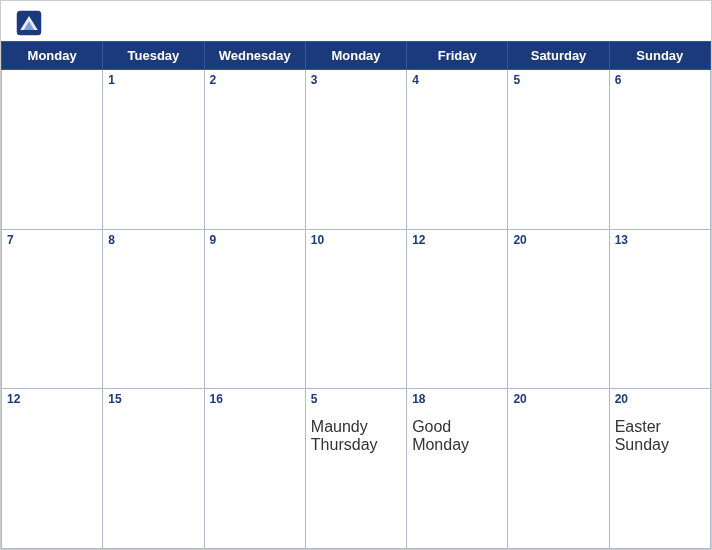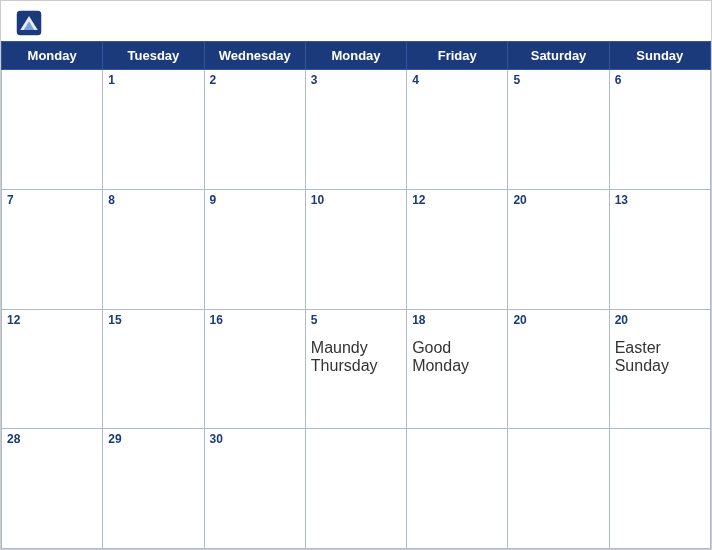--- a/index.html
+++ b/index.html
@@ -192,30 +192,15 @@
             <span class="holiday-name">Good Monday</span>
           </td>
           <td>
             <span class="day-number">20</span>
           </td>
           <td>
             <span class="day-number">20</span>
             <span class="holiday-name">Easter Sunday</span>
           </td>
         </tr>
-        <tr class="week-row">
-          <td>
-            <span class="day-number">28</span>
-          </td>
-          <td>
-            <span class="day-number">29</span>
-          </td>
-          <td>
-            <span class="day-number">30</span>
-          </td>
-          <td></td>
-          <td></td>
-          <td></td>
-          <td></td>
-        </tr>
       </tbody>
   </table>
 </div>
 
 </body></html>

